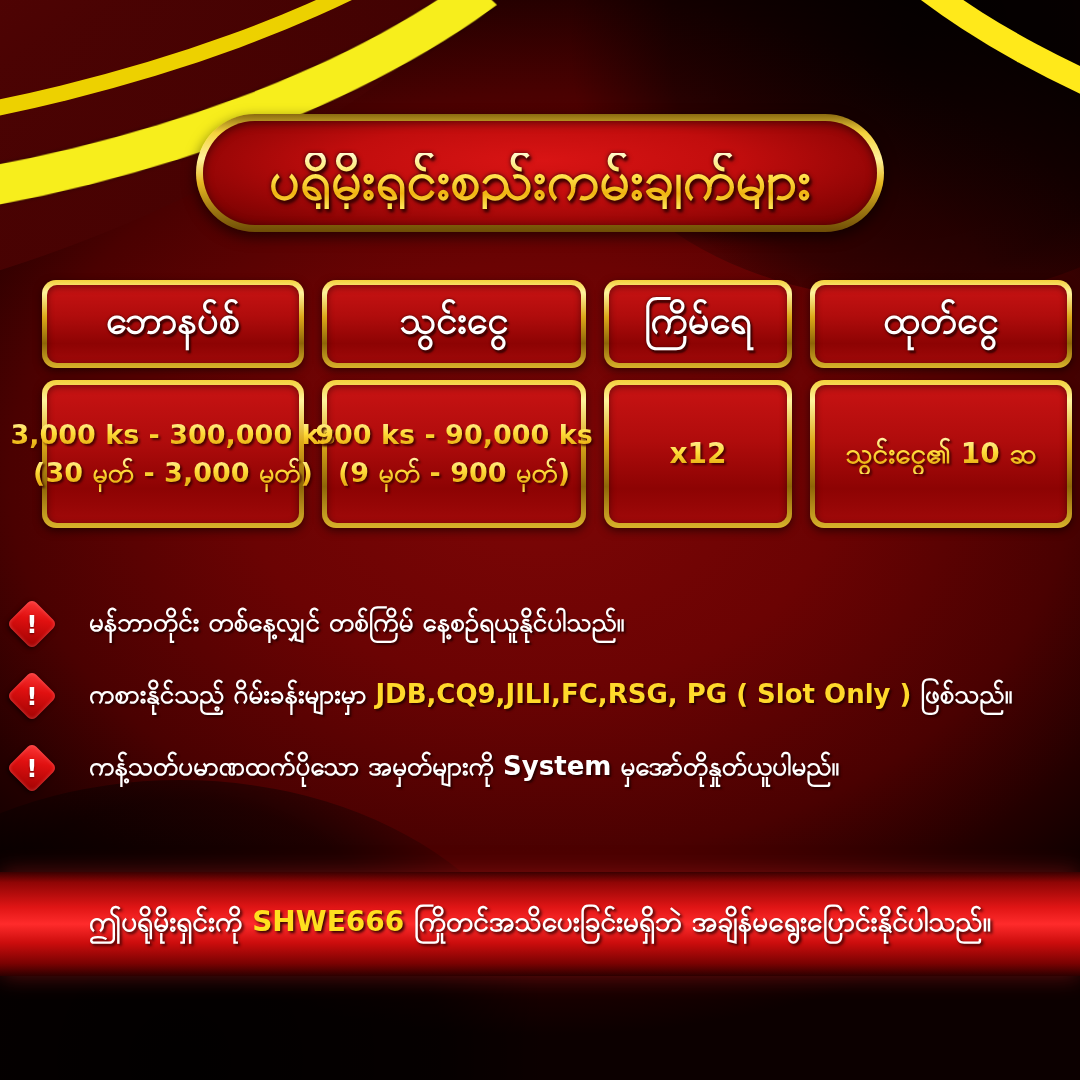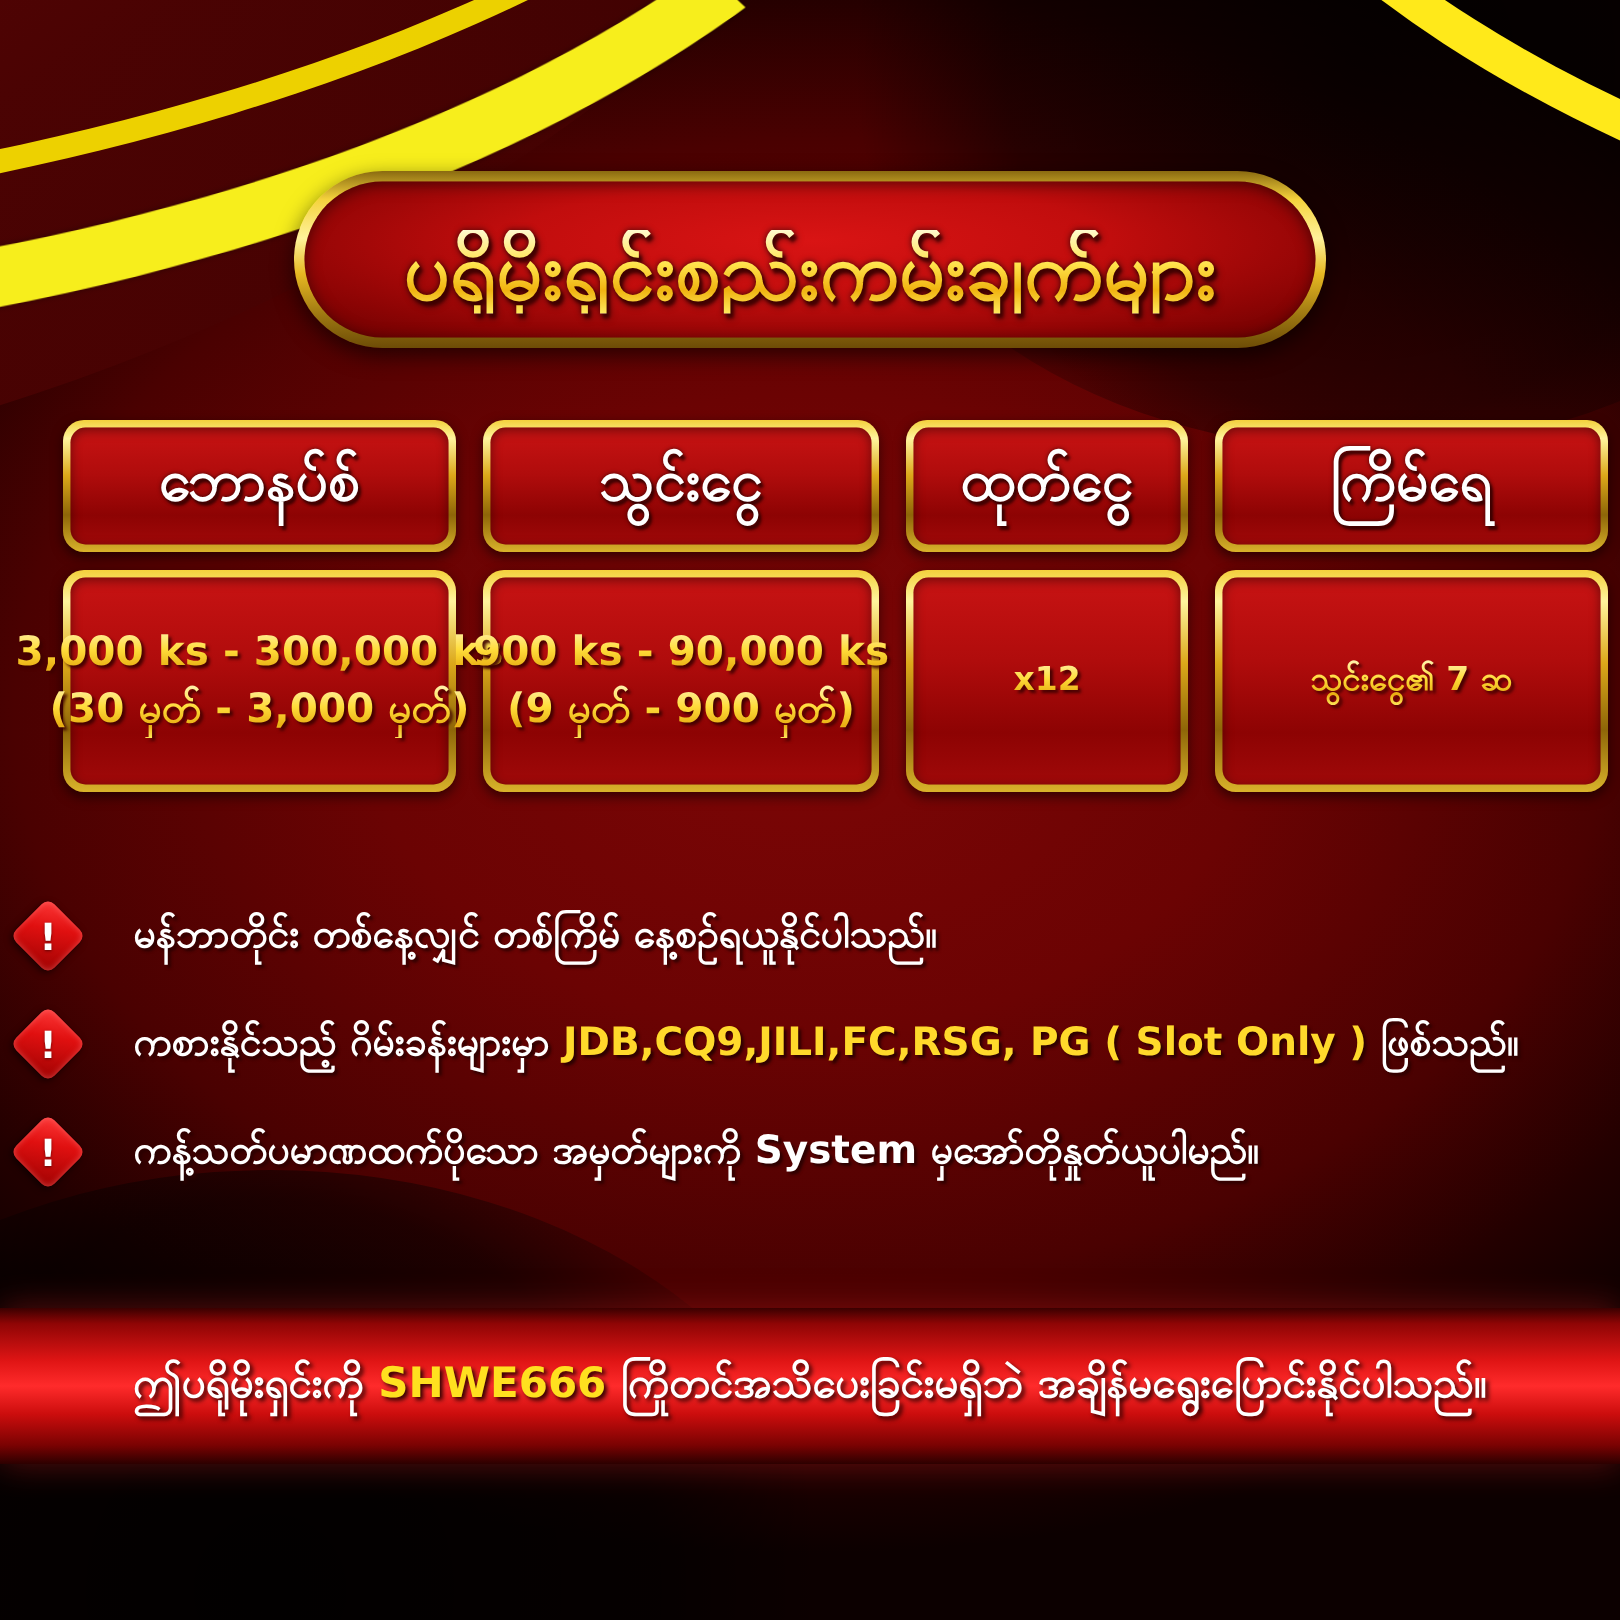--- a/index.html
+++ b/index.html
@@ -172,21 +172,21 @@
     font-weight: bold;
     line-height: 1.42;
     color: #ffdf3d;
     background: linear-gradient(180deg, #fff6c4 0%, #ffdc3a 45%, #e8ae12 78%, #ffe658 100%);
     -webkit-background-clip: text;
             background-clip: text;
     -webkit-text-fill-color: transparent;
     filter: drop-shadow(2px 2px 1px rgba(60,0,0,.9));
     white-space: nowrap;
   }
-  .val-text.big { font-size: 22px; }
+  .val-text.big { font-size: 28px; }
 
   
   #notes {
     position: absolute;
     left: 14px; top: 588px;
     width: 1055px;
   }
   .note {
     display: flex;
     align-items: center;
@@ -278,27 +278,27 @@
     </div>
 
     <div class="cell">
       <div class="cell-inner">
         <span class="head-text">သွင်းငွေ</span>
       </div>
     </div>
 
     <div class="cell">
       <div class="cell-inner">
+        <span class="head-text">ကြိမ်ရေ</span>
+      </div>
+    </div>
+
+    <div class="cell">
+      <div class="cell-inner">
         <span class="head-text">ထုတ်ငွေ</span>
-      </div>
-    </div>
-
-    <div class="cell">
-      <div class="cell-inner">
-        <span class="head-text">ကြိမ်ရေ</span>
       </div>
     </div>
 
     <div class="cell">
       <div class="cell-inner">
         <span class="val-text">3,000 ks - 300,000 ks</span>
         <span class="val-text">(30 မှတ် - 3,000 မှတ်)</span>
       </div>
     </div>
 
@@ -310,21 +310,21 @@
     </div>
 
     <div class="cell">
       <div class="cell-inner">
         <span class="val-text big">x12</span>
       </div>
     </div>
 
     <div class="cell">
       <div class="cell-inner">
-        <span class="val-text big">သွင်းငွေ၏ 7 ဆ</span>
+        <span class="val-text big">သွင်းငွေ၏ 10 ဆ</span>
       </div>
     </div>
 
   </div>
 
   <div id="notes">
 
     <div class="note">
       <span class="warn-icon">
         <span class="diamond"></span>

